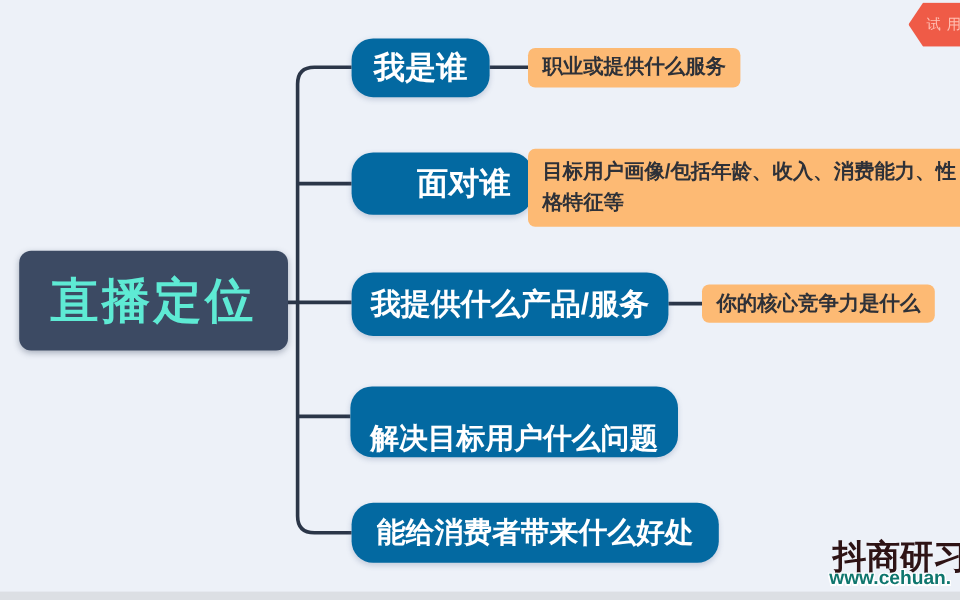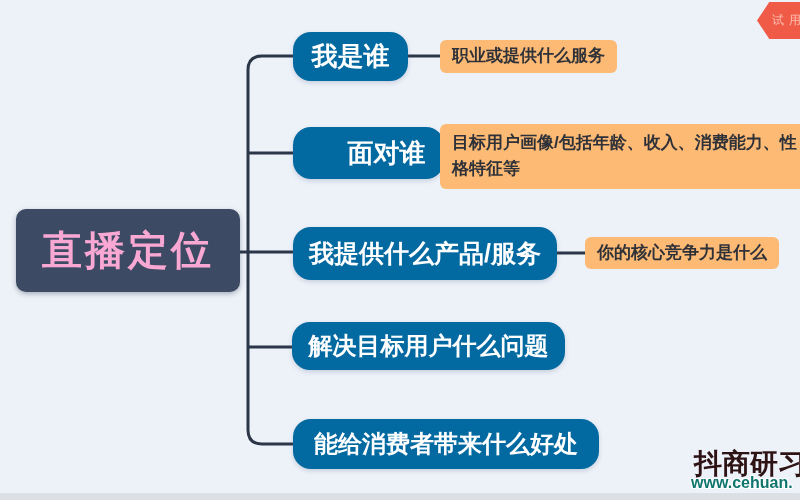--- a/index.html
+++ b/index.html
@@ -11,21 +11,21 @@
   .stage{position:absolute;inset:0;}
   svg.connectors{position:absolute;left:0;top:0;pointer-events:none;}
   .node{
     position:absolute;display:flex;align-items:center;justify-content:center;
     background:#0369a1;color:#ffffff;font-weight:700;border-radius:18px;
     box-shadow:0 2px 4px rgba(90,110,150,.25);
     white-space:nowrap;
   }
   .root-node{
     position:absolute;display:flex;align-items:center;justify-content:center;
-    background:#3c4a63;color:#f9a8d4;font-weight:700;border-radius:10px;
+    background:#3c4a63;color:#5eead4;font-weight:700;border-radius:10px;
     font-size:40px;letter-spacing:3px;white-space:nowrap;
     box-shadow:0 2px 5px rgba(40,55,80,.35);
   }
   .note{
     position:absolute;background:#fdba74;color:#2e3138;border-radius:6px;
     font-size:17px;font-weight:700;line-height:1.55;
     padding:5px 12px;box-sizing:border-box;
   }
   .note.single{display:flex;align-items:center;white-space:nowrap;}
   .badge{
@@ -44,21 +44,21 @@
     text-shadow:-1px -1px 0 #fff,1px -1px 0 #fff,-1px 1px 0 #fff,1px 1px 0 #fff;
   }
   .bottom-strip{
     position:absolute;left:0;bottom:0;width:800px;height:7px;background:#dcdfe4;
   }
   
   .n-root{left:16px;top:209px;width:224px;height:83px;}
   .n1{left:293px;top:32px;width:115px;height:49px;font-size:26px;}
   .n2{left:293px;top:127px;width:115px;height:52px;font-size:26px;padding-left:36px;}
   .n3{left:293px;top:227px;width:264px;height:53px;font-size:25px;}
-  .n4{left:292px;top:322px;width:273px;height:48px;font-size:24px;}
+  .n4{left:292px;top:322px;width:273px;height:59px;font-size:24px;align-items:flex-end;}
   .n5{left:293px;top:419px;width:306px;height:50px;font-size:24px;}
   .a1{left:440px;top:40px;height:33px;}
   .a2{left:440px;top:124px;width:372px;min-height:62px;padding:6px 12px;}
   .a3{left:585px;top:237px;height:32px;}
 </style>
 </head>
 <body>
 
 <div class="stage">
 

